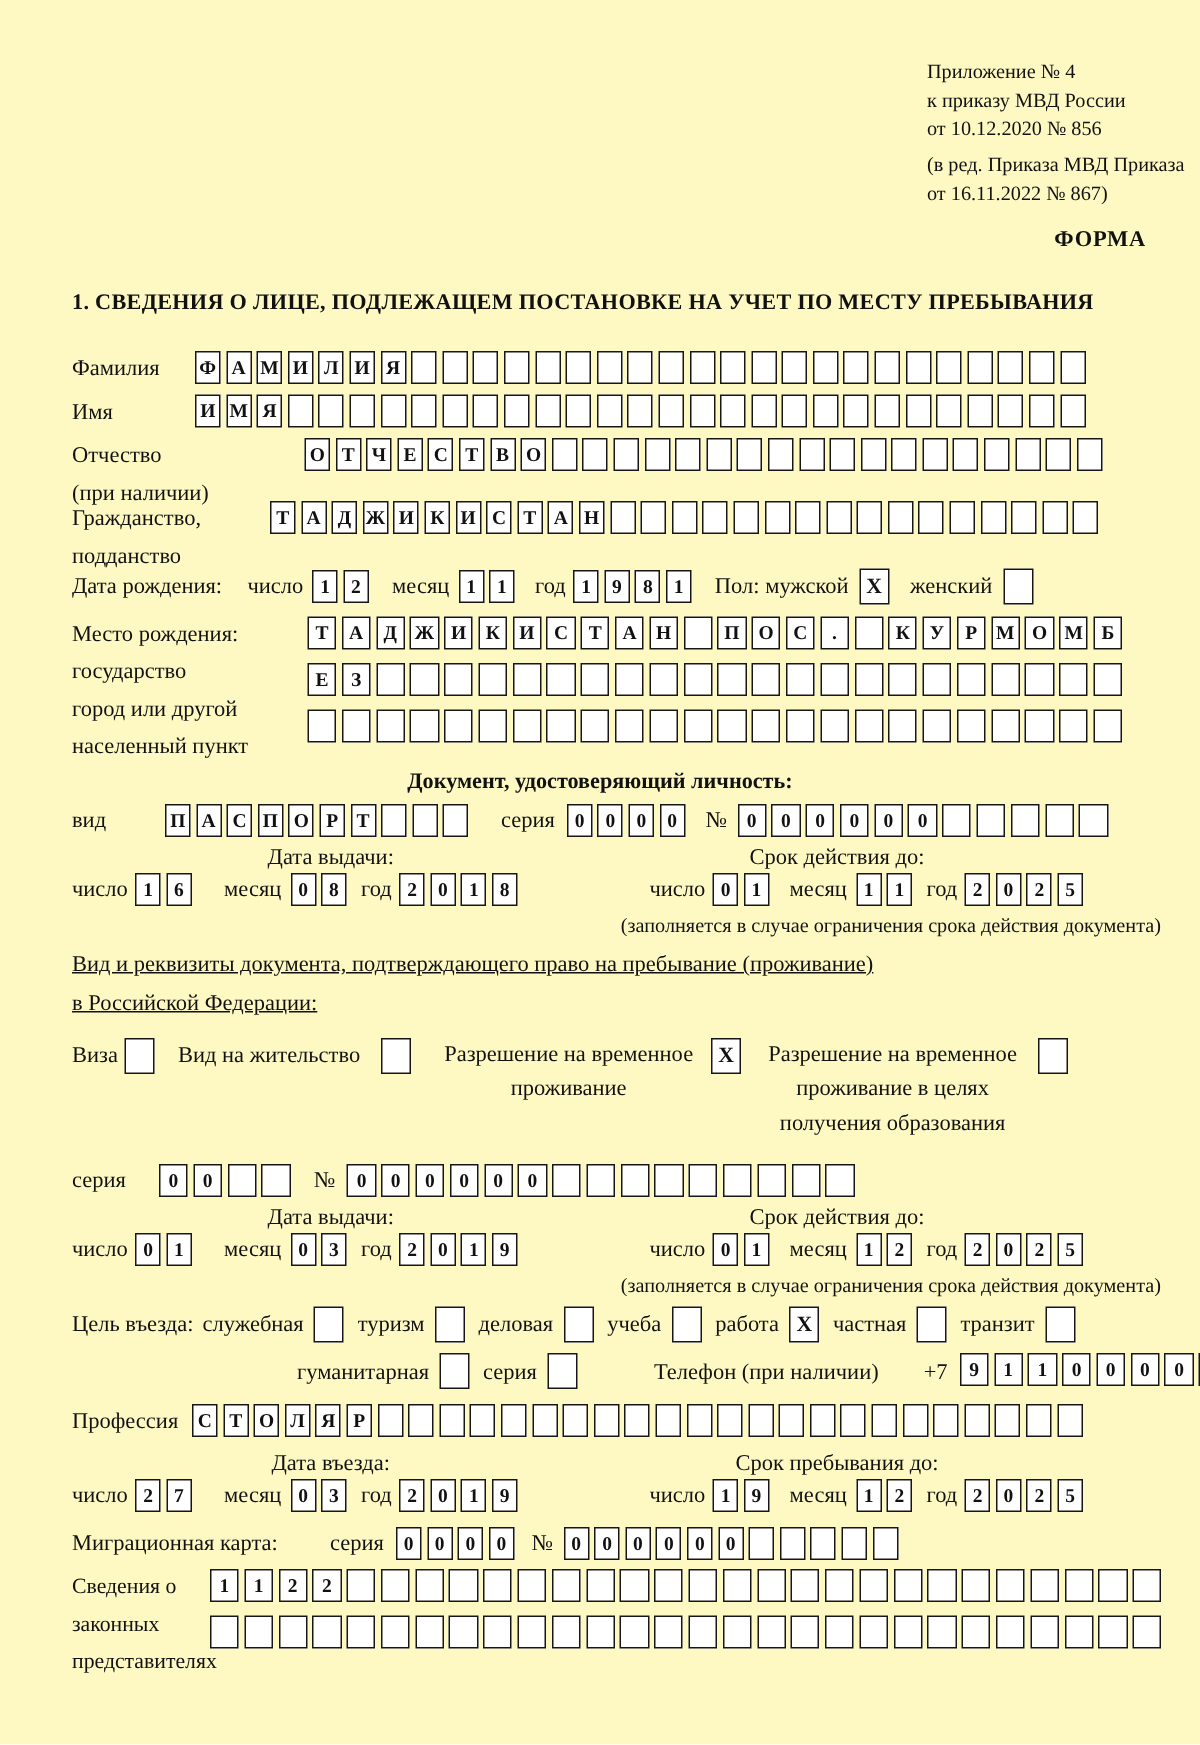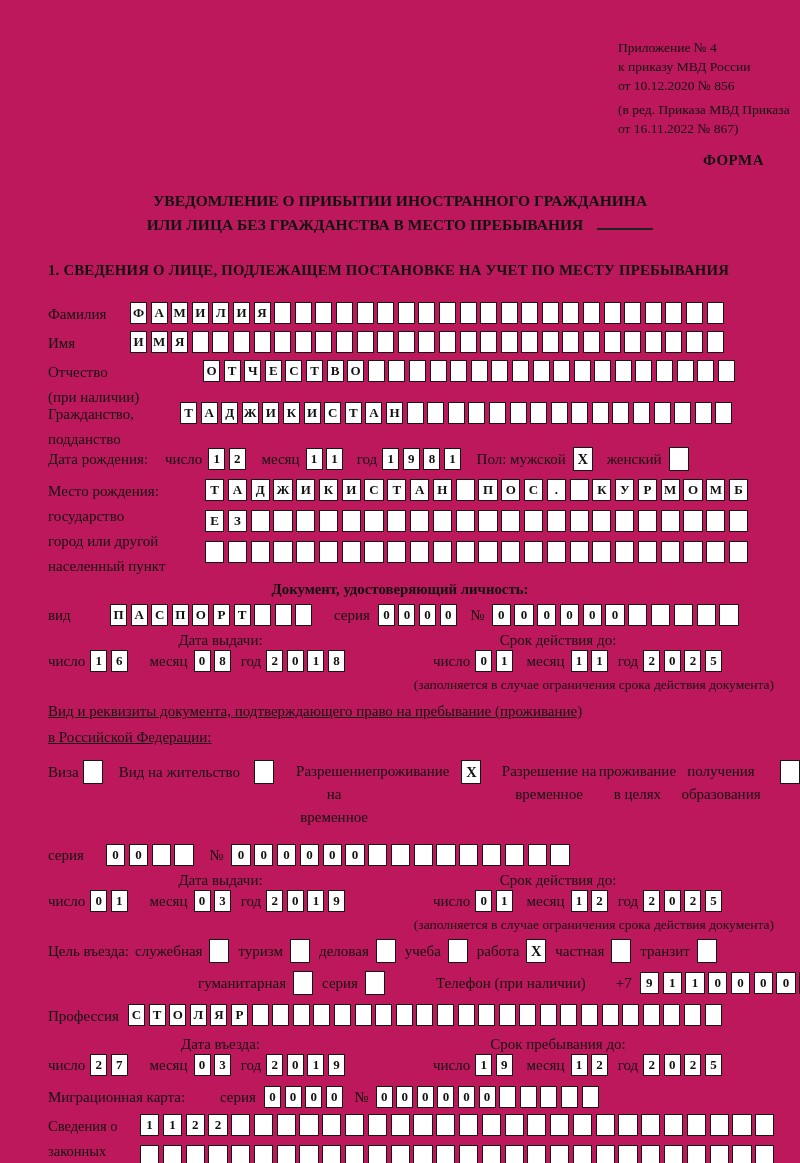--- a/index.html
+++ b/index.html
@@ -1,20 +1,20 @@
 <!DOCTYPE html>
 <html><head>
 <meta charset="utf-8">
 <style>
   * { box-sizing: border-box; margin: 0; padding: 0; }
   html,body { background:#ffffff; }
   .page {
     position: relative;
     width: 800px; height: 1163px;
-    background: #be185d;
+    background: #fef9c3;
     color: #111;
     font-family: "Liberation Serif", "DejaVu Serif", serif;
     overflow: hidden;
   }
   
   .hdr { padding-top: 38px; margin-left: 618px; font-size: 13.5px; line-height: 19px; }
   .hdr .rev { margin-top: 5px; }
   .forma { margin: 14px 36px 0 0; text-align: right; font-weight: bold; font-size: 15px; letter-spacing: .5px; }
   
   .title { margin-top: 20px; text-align: center; font-weight: bold; font-size: 15.5px; line-height: 24px; }
@@ -53,21 +53,21 @@
   .two-col { margin-left: 48px; display: flex; align-items: flex-start; }
   .col-left { width: 345px; flex: 0 0 auto; display: flex; align-items: center; }
   .col-right { display: flex; align-items: center; }
   .datehdr { font-size: 15px; font-weight: 400; }
   .datehdr.left { width: 345px; text-align: center; }
   .datehdr.right { width: 330px; text-align: center; }
   .dategrp .lbl { margin-right: 5px; }
   .gap18 { margin-left: 18px; } .gap10 { margin-left: 10px; } .gap6 { margin-left: 6px; }
   .note { text-align: right; margin-right: 26px; font-size: 13.5px; margin-top: 4px; }
   .plain { margin-left: 48px; font-size: 15px; line-height: 26px; text-decoration: underline; }
-  .multi { display: flex; flex-direction: row; text-align: center; font-size: 15px; line-height: 23px; }
+  .multi { display: flex; flex-direction: column; text-align: center; font-size: 15px; line-height: 23px; }
   .visa-row { margin-left: 48px; margin-top: 10px; display: flex; align-items: flex-start; }
   .visa-row .cb { margin-top: 0; }
   .purp .lbl { line-height: 26px; }
   .purp .cb { margin: 0 9px 0 7px; }
 </style>
 </head>
 <body>
 
 <div class="page">
 
@@ -76,24 +76,20 @@
     <div>к приказу МВД России</div>
     <div>от 10.12.2020 № 856</div>
     <div class="rev">
       <div>(в ред. Приказа МВД Приказа</div>
       <div>от 16.11.2022 № 867)</div>
     </div>
   </div>
 
   <div class="forma">ФОРМА</div>
 
-  <div class="title">
-    <div>УВЕДОМЛЕНИЕ О ПРИБЫТИИ ИНОСТРАННОГО ГРАЖДАНИНА</div>
-    <div><span>ИЛИ ЛИЦА БЕЗ ГРАЖДАНСТВА В МЕСТО ПРЕБЫВАНИЯ</span><span class="tline"></span></div>
-  </div>
 
   <div class="sec">1. СВЕДЕНИЯ О ЛИЦЕ, ПОДЛЕЖАЩЕМ ПОСТАНОВКЕ НА УЧЕТ ПО МЕСТУ ПРЕБЫВАНИЯ</div>
 
   <div class="row mt15">
     <span class="lbl w82">Фамилия</span>
     <span class="boxes">
         <span class="cell">Ф</span>
         <span class="cell">А</span>
         <span class="cell">М</span>
         <span class="cell">И</span>
@@ -536,21 +532,21 @@
     <span class="lbl">учеба</span>
     <span class="cb"></span>
     <span class="lbl">работа</span>
     <span class="cb">X</span>
     <span class="lbl">частная</span>
     <span class="cb"></span>
     <span class="lbl">транзит</span>
     <span class="cb"></span>
   </div>
 
-  <div class="row purp" style="margin-top:6px; align-items:center">
+  <div class="row purp" style="margin-top:6px; align-items:flex-start">
     <span class="lbl" style="margin-left:150px">гуманитарная</span>
     <span class="cb"></span>
     <span class="lbl">серия</span>
     <span class="cb"></span>
     <span class="lbl" style="margin-left:42px">Телефон (при наличии)</span>
     <span class="lbl" style="margin-left:30px; margin-right:8px">+7</span>
     <span class="boxes wb">
         <span class="cell">9</span>
         <span class="cell">1</span>
         <span class="cell">1</span>

